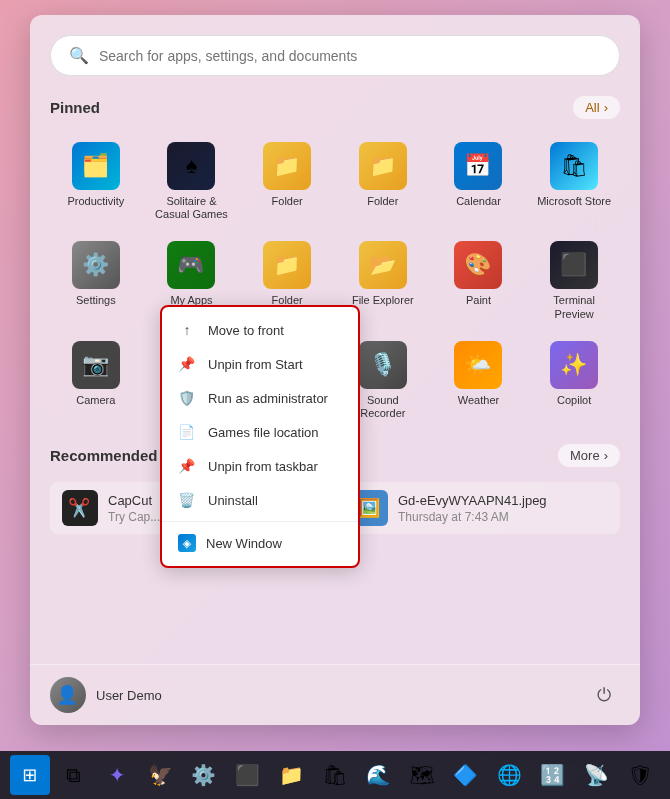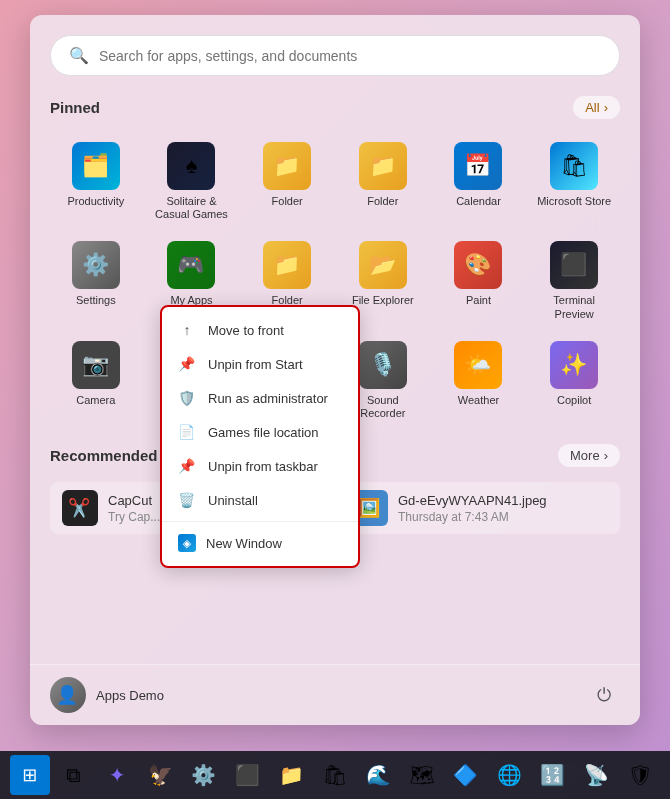--- a/index.html
+++ b/index.html
@@ -455,21 +455,21 @@
       <div class="rec-title">Gd-eEvyWYAAPN41.jpeg</div>
       <div class="rec-sub">Thursday at 7:43 AM</div>
     </div>
   </div>
         </div>
     </div>
 
     <div class="user-footer">
       <div class="user-info">
         <div class="user-avatar">👤</div>
-        <span class="user-name">Apps Demo</span>
+        <span class="user-name">User Demo</span>
       </div>
       <button class="power-btn">⏻</button>
     </div>
   </div>
 
   <div class="context-menu" id="context-menu">
   <div class="context-item">
     <span class="context-icon">↑</span>
     <span>Move to front</span>
   </div>

